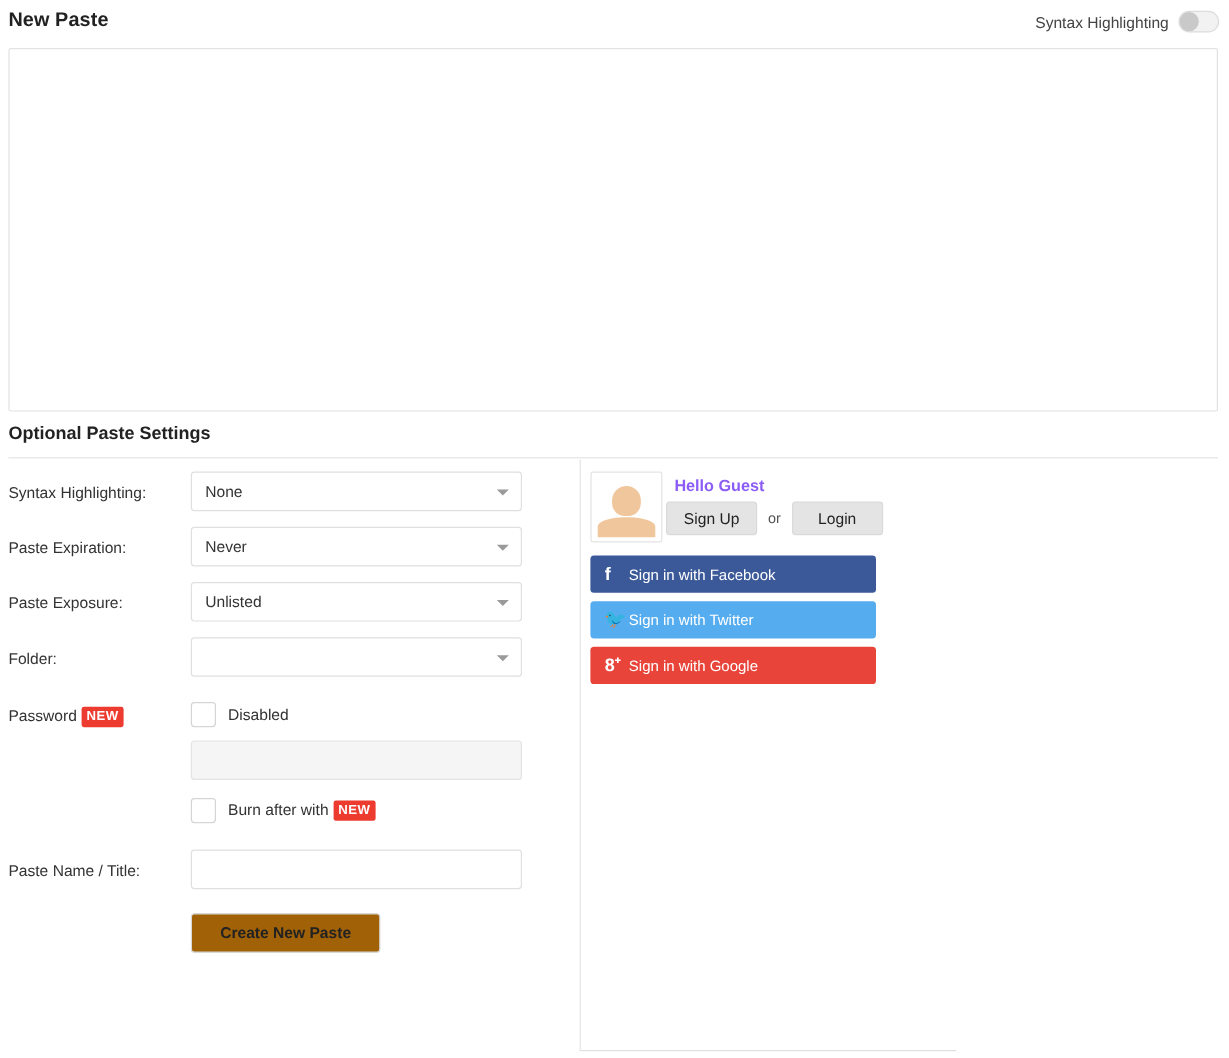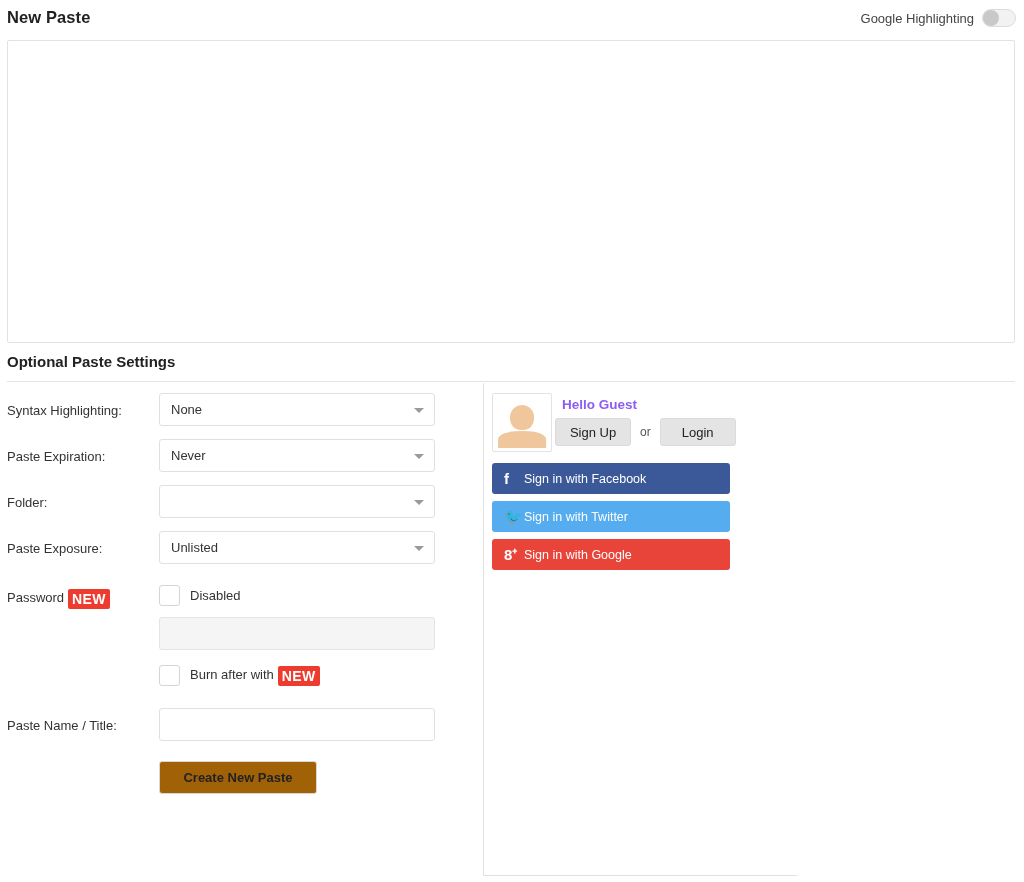--- a/index.html
+++ b/index.html
@@ -136,21 +136,21 @@
     left: 7px;
     top: 10px;
     font-size: 13px;
     color: #333333;
     white-space: nowrap;
   }
   .new-badge {
     display: inline-block;
     background: #ed3b2f;
     color: #ffffff;
-    font-size: 14px;
+    font-size: 11px;
     font-weight: bold;
     line-height: 1;
     padding: 3px 4px 3px 4px;
     border-radius: 2px;
     vertical-align: middle;
     margin-left: 4px;
     letter-spacing: 0.4px;
   }
   .select-box {
     position: absolute;
@@ -352,21 +352,21 @@
   }
   .social-label { white-space: nowrap; }
 </style>
 </head>
 <body>
 
 <div class="page-header">
   <div class="page-title">New Paste</div>
 
   <div class="syntax-toggle-wrap">
-    <span class="syntax-toggle-label">Google Highlighting</span>
+    <span class="syntax-toggle-label">Syntax Highlighting</span>
     <div class="toggle-switch">
       <div class="toggle-knob"></div>
     </div>
   </div>
 </div>
 
 <textarea class="paste-textarea" placeholder="" style=""></textarea>
 
 <div class="settings-heading">Optional Paste Settings</div>
 <div class="heading-rule"></div>
@@ -385,31 +385,31 @@
 
   <div class="form-row" style="height:46px;">
     <span class="form-label">Paste Expiration:</span>
     <div class="select-box">
       <span class="select-value">Never</span>
       <span class="select-caret"></span>
     </div>
   </div>
 
   <div class="form-row" style="height:46px;">
+    <span class="form-label">Paste Exposure:</span>
+    <div class="select-box">
+      <span class="select-value">Unlisted</span>
+      <span class="select-caret"></span>
+    </div>
+  </div>
+
+  <div class="form-row" style="height:46px;">
     <span class="form-label">Folder:</span>
     <div class="select-box">
       <span class="select-value"></span>
-      <span class="select-caret"></span>
-    </div>
-  </div>
-
-  <div class="form-row" style="height:46px;">
-    <span class="form-label">Paste Exposure:</span>
-    <div class="select-box">
-      <span class="select-value">Unlisted</span>
       <span class="select-caret"></span>
     </div>
   </div>
 
   <div class="form-row" style="height:131px;">
     <span class="form-label" style="top:12px;">
       <span>Password</span><span class="new-badge">NEW</span>
     </span>
 
     <div class="checkbox-row" style="top:8px;">

